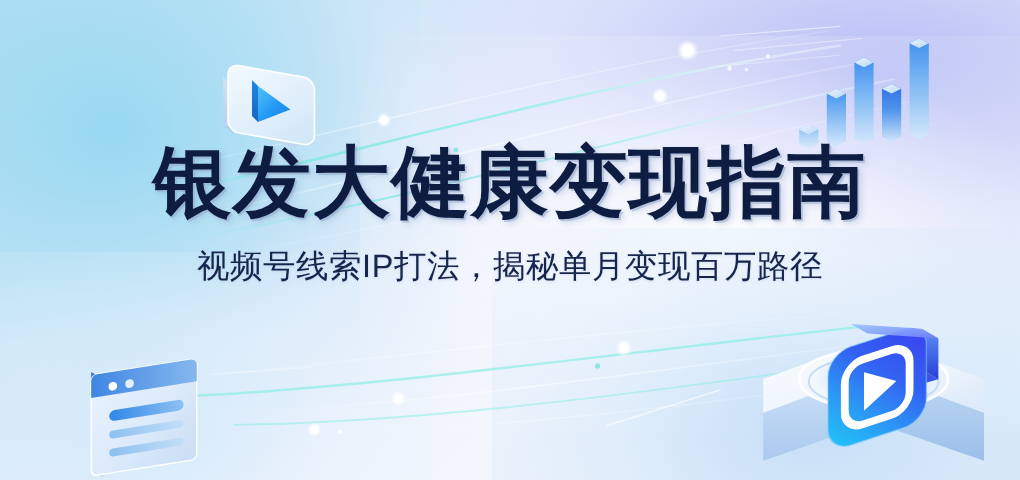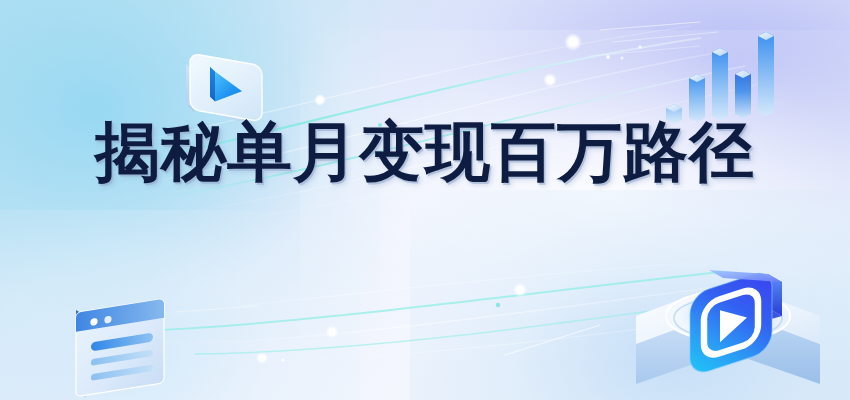--- a/index.html
+++ b/index.html
@@ -382,16 +382,17 @@
         <rect x="-26" y="-4" width="54" height="54" rx="15" fill="none" stroke="#ffffff" stroke-width="6.5"></rect>
 
         <path d="M -10,7 L -10,39 L 17,23 Z" fill="#ffffff"></path>
       </g>
 
       <path d="M -21,-30 L 38,-26 L 52,-18 L -7,-22 Z" fill="url(#vidTopEdge)" opacity="0.95"></path>
     </g>
   </svg>
 
   <div class="text-block">
-    <h1 class="main-title">揭秘单月变现百万路径</h1>
+    <h1 class="main-title">银发大健康变现指南</h1>
+    <h2 class="sub-title">视频号线索IP打法，揭秘单月变现百万路径</h2>
   </div>
 
 </div>
 
 </body></html>

